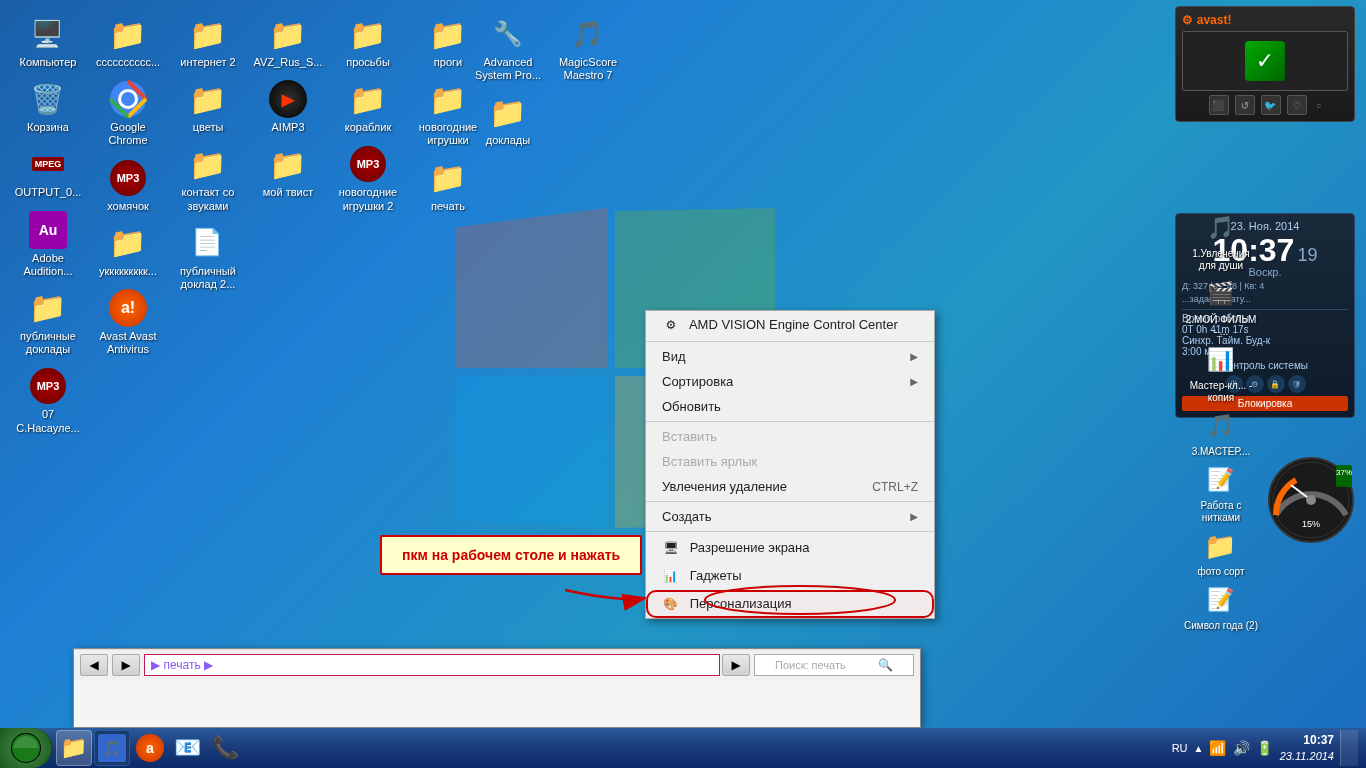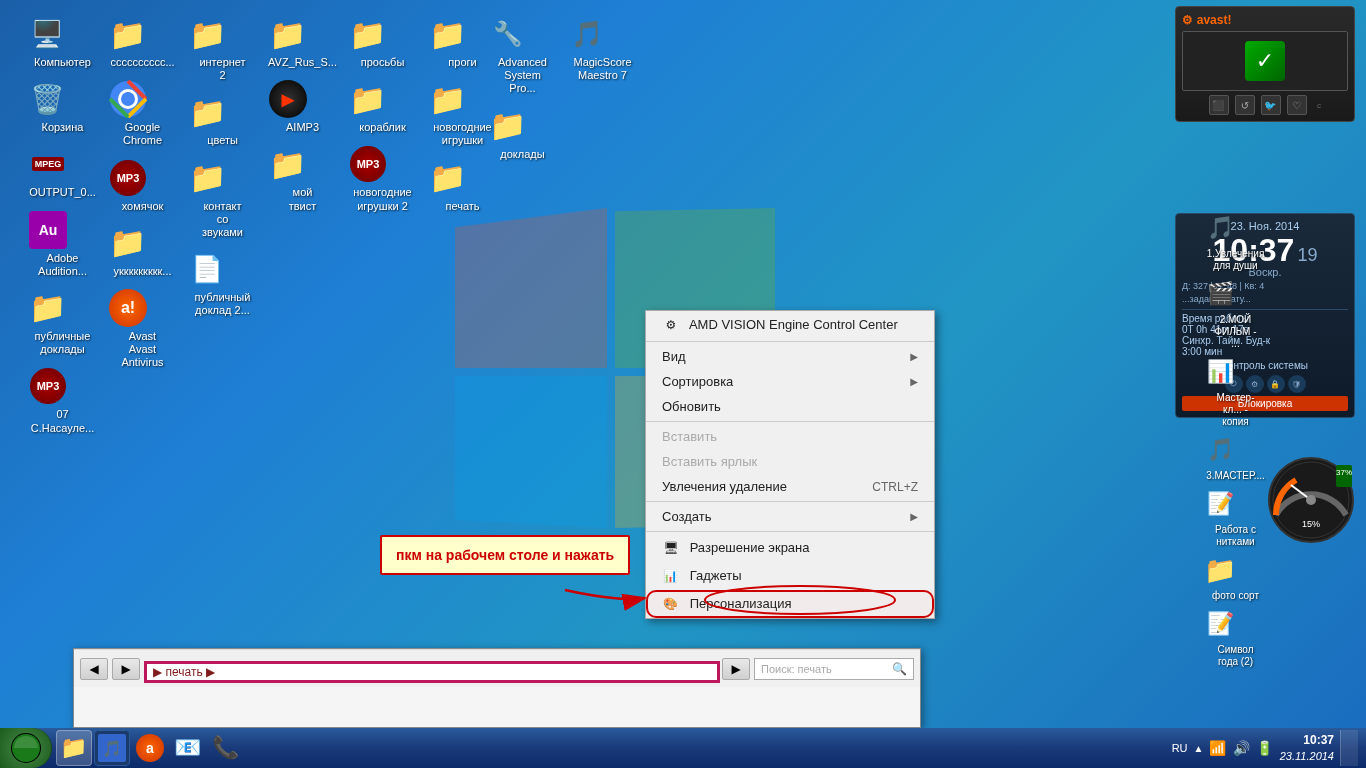--- a/index.html
+++ b/index.html
@@ -53,21 +53,20 @@
     }
 
     .icon-label {
       font-size: 11px;
       color: white;
       text-shadow: 1px 1px 2px rgba(0,0,0,0.8);
       line-height: 1.2;
       text-align: center;
       max-width: 76px;
       overflow-wrap: break-word;
-      margin-left: 29px;
     }
 
     
     .avast-widget {
       background: linear-gradient(180deg, #2a2a2a 0%, #1a1a1a 100%);
       border: 1px solid #444;
       border-radius: 4px;
       padding: 6px;
       color: white;
       width: 180px;
@@ -258,21 +257,21 @@
       font-size: 12px;
     }
 
     
     .callout-box {
       position: absolute;
       top: 535px;
       left: 380px;
       background: #ffffcc;
       border: 2px solid #cc0000;
-      padding: 10px 14px;
+      padding: 10px 20px;
       font-size: 14px;
       font-weight: bold;
       color: #cc0000;
       text-align: center;
       border-radius: 2px;
       z-index: 200;
     }
 
     
     .arrow-overlay {
@@ -318,36 +317,35 @@
       background: linear-gradient(180deg, #f0f0f0, #d0d0d0);
     }
     .win-btn-red {
       background: linear-gradient(180deg, #ff6666, #cc0000);
       color: white;
     }
     .addr-bar {
       flex: 1;
       height: 22px;
       background: white;
-      border: 3px solid #be185d;
+      border: 1px solid #be185d;
       display: flex;
       align-items: center;
       padding: 0 6px;
       font-size: 12px;
-      color: #7f1d1d;
-      margin-top: 7px;
+      color: #8b5cf6;
     }
     .search-bar {
       width: 160px;
       height: 22px;
       background: white;
       border: 1px solid #aaa;
       display: flex;
       align-items: center;
-      padding: 0 6px;
+      padding: 0 20px;
       font-size: 12px;
       color: #888;
     }
     .nav-btn {
       width: 28px;
       height: 22px;
       background: linear-gradient(180deg, #e8e8e8, #d0d0d0);
       border: 1px solid #aaa;
       border-radius: 2px;
       display: flex;

